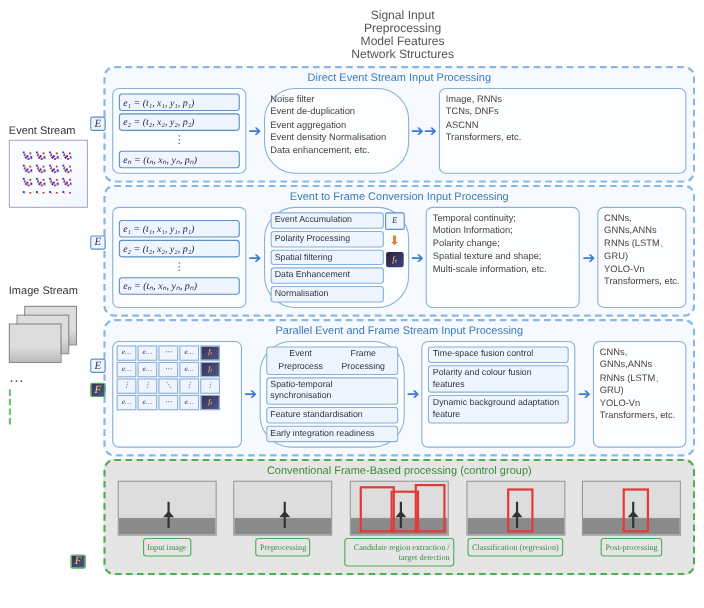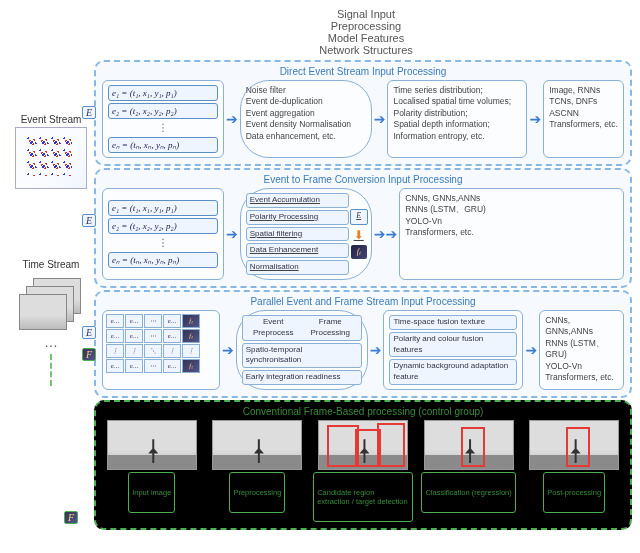--- a/index.html
+++ b/index.html
@@ -24,21 +24,20 @@
     font-size: 11px;
     color: #555;
   }
   .main {
     display: flex;
   }
   .left-col {
     width: 86px;
     display: flex;
     flex-direction: column;
-    align-items: center;
     position: relative;
   }
   .event-stream-label, .image-stream-label {
     font-size: 10px;
     color: #333;
     margin-bottom: 2px;
   }
   .event-3d {
     width: 70px;
     height: 60px;
@@ -92,21 +91,21 @@
   }
   .pipeline {
     border: 2px dashed #88b7e6;
     border-radius: 10px;
     background: #f6faff;
     padding: 4px 6px 6px 6px;
     position: relative;
   }
   .pipeline.green {
     border: 2px dashed #4caf50;
-    background: #000000;
+    background: #e5e5e5;
   }
   .pipe-title {
     text-align: center;
     font-size: 10px;
     color: #3a7bb8;
     margin-bottom: 3px;
   }
   .pipe-title.green { color: #3a8b3a; }
   .pipe-cols {
     display: flex;
@@ -175,22 +174,20 @@
     color: #334;
   }
   .mini.seq {
     display: flex;
     gap: 2px;
   }
   .mini.seq .half { flex:1; text-align:center; }
   .preproc-fl {
     display: flex;
     gap: 3px;
-    align-items: center;
-    text-decoration: underline;
   }
   .preproc-fl .col { flex: 1; display:flex; flex-direction:column; gap:2px; }
   .accum-arrow {
     width: 14px;
     display:flex;
     flex-direction:column;
     align-items:center;
     gap:2px;
   }
   .fx {
@@ -254,25 +251,26 @@
   .ctrl-thumb .person {
     position:absolute;left:46%;bottom:12%;width:10px;height:24px;
     background:#333;clip-path: polygon(40% 0,60% 0,60% 40%,100% 60%,60% 60%,60% 100%,40% 100%,40% 60%,0 60%,40% 40%);
   }
   .ctrl-thumb .bbox {
     position:absolute;border:2px solid #e53935;
   }
   .ctrl-label {
     border:1px solid #4caf50;
     border-radius:3px;
-    padding:15px 3px;
+    padding:3px 3px;
     font-size:7.5px;
     color:#3a8b3a;
-    text-align:left;
+    text-align:right;
     white-space:nowrap;
+    font-family:Liberation Serif, serif;
   }
   .dash-arrow {
     border-left:2px dashed #74c274;
     height: 32px;
     margin-top: 4px;
   }
   .bbE {
     border:1px solid #5b8fc8;background:#eef5ff;border-radius:2px;
     font-family:"Times New Roman",serif;font-style:italic;font-size:10px;
     color:#335;padding:0 3px;position:absolute;
@@ -293,21 +291,21 @@
   <div>Model Features</div>
   <div>Network Structures</div>
 </div>
 
 <div class="main">
   <div class="left-col">
     <div style="height:54px"></div>
     <div class="event-stream-label">Event Stream</div>
     <div class="event-3d"></div>
     <div style="flex:0 0 66px"></div>
-    <div class="image-stream-label">Time Stream</div>
+    <div class="image-stream-label">Image Stream</div>
     <div class="image-stack">
       <div class="img-thumb"></div>
       <div class="img-thumb"></div>
       <div class="img-thumb"></div>
     </div>
     <div class="ellipsis">…</div>
     <div class="dash-arrow"></div>
     <span class="bbF" style="left:56px;bottom:6px">F</span>
   </div>
 
@@ -323,25 +321,20 @@
           <div class="vdots">⋮</div>
           <div class="event-eq">eₙ = (tₙ, xₙ, yₙ, pₙ)</div>
         </div>
         <div class="arrow">➔</div>
         <div class="box preproc" style="white-space:pre-line">Noise filter
 Event de-duplication
 Event aggregation
 Event density Normalisation
 Data enhancement, etc.</div>
         <div class="arrow">➔</div>
-        <div class="box features" style="white-space:pre-line">Time series distribution;
-Localised spatial time volumes;
-Polarity distribution;
-Spatial depth information;
-Information entropy, etc.</div>
         <div class="arrow">➔</div>
         <div class="box nets" style="white-space:pre-line">Image, RNNs
 TCNs, DNFs
 ASCNN
 Transformers, etc.</div>
       </div>
     </div>
 
     <div class="pipeline">
       <div class="pipe-title">Event to Frame Conversion Input Processing</div>
@@ -364,20 +357,25 @@
               <div class="mini">Normalisation</div>
             </div>
             <div class="accum-arrow">
               <div class="fx" style="background:#eef5ff;color:#335;border:1px solid #5b8fc8">E</div>
               <div style="color:#e88030;font-size:12px">⬇</div>
               <div class="fx">fₜ</div>
             </div>
           </div>
         </div>
         <div class="arrow">➔</div>
+        <div class="box features" style="white-space:pre-line">Temporal continuity;
+Motion Information;
+Polarity change;
+Spatial texture and shape;
+Multi-scale information, etc.</div>
         <div class="arrow">➔</div>
         <div class="box nets" style="white-space:pre-line">CNNs, GNNs,ANNs
 RNNs (LSTM、GRU)
 YOLO-Vn
 Transformers, etc.</div>
       </div>
     </div>
 
     <div class="pipeline">
       <div class="pipe-title">Parallel Event and Frame Stream Input Processing</div>
@@ -412,27 +410,28 @@
           </div>
         </div>
         <div class="arrow">➔</div>
         <div class="box preproc">
           <div class="mini-boxes">
             <div class="mini seq">
               <div class="half">Event Preprocess</div>
               <div class="half">Frame Processing</div>
             </div>
             <div class="mini">Spatio-temporal synchronisation</div>
+            <div class="mini">Feature standardisation</div>
             <div class="mini">Early integration readiness</div>
           </div>
         </div>
         <div class="arrow">➔</div>
         <div class="box features">
           <div class="mini-boxes">
-            <div class="mini">Time-space fusion texture</div>
+            <div class="mini">Time-space fusion control</div>
             <div class="mini">Polarity and colour fusion features</div>
             <div class="mini">Dynamic background adaptation feature</div>
           </div>
         </div>
         <div class="arrow">➔</div>
         <div class="box nets" style="white-space:pre-line">CNNs, GNNs,ANNs
 RNNs (LSTM、GRU)
 YOLO-Vn
 Transformers, etc.</div>
       </div>

